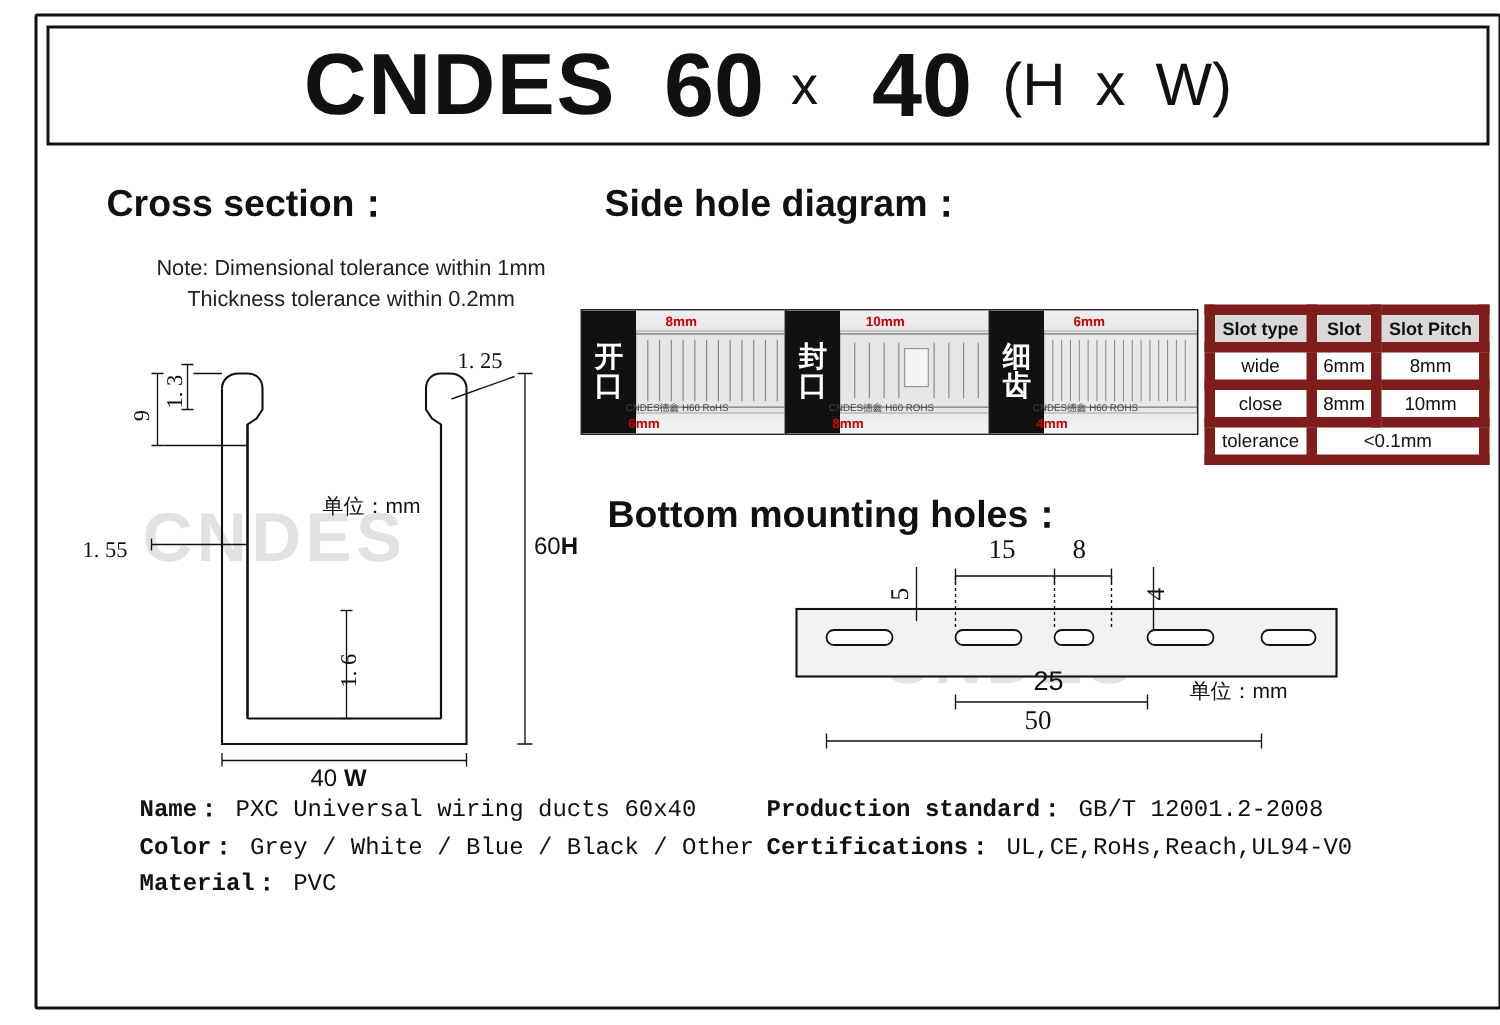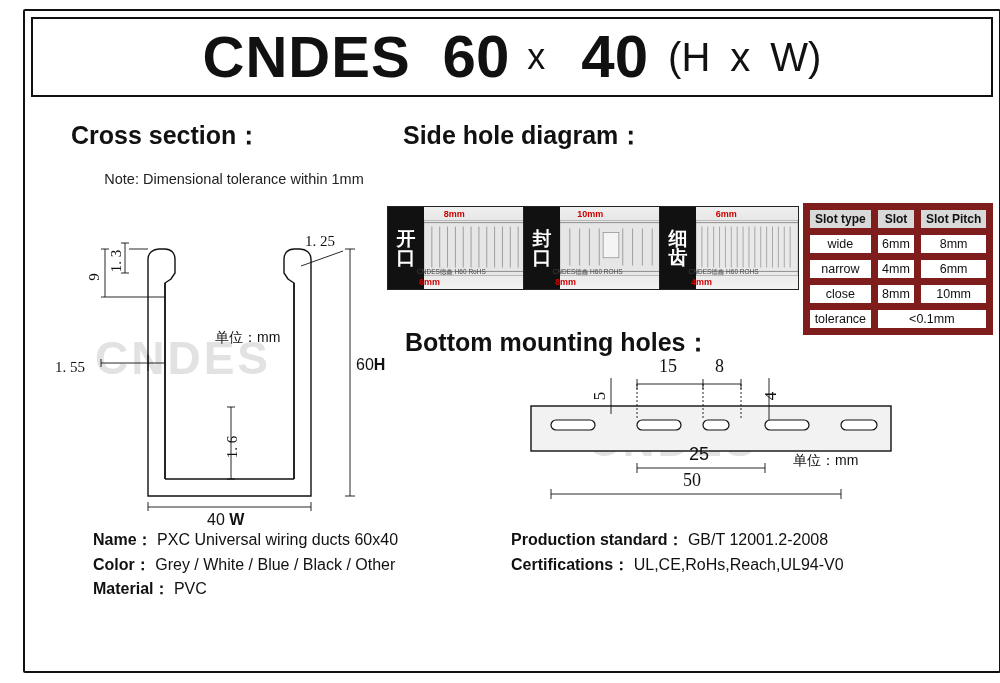--- a/index.html
+++ b/index.html
@@ -106,21 +106,21 @@
     font-weight:normal;
   }
   .slot-table thead th{background:#d9d9d9;font-weight:bold;font-size:12px;}
 
   
   .bottom-wrap{position:absolute;left:480px;top:355px;width:430px;height:165px;}
 
   
   .specs-left{position:absolute;left:80px;top:527px;font-size:16px;line-height:24.5px;}
   .specs-right{position:absolute;left:498px;top:527px;font-size:16px;line-height:24.5px;}
-  .specs-left div,.specs-right div{white-space:nowrap;}
+  .specs-left div,.specs-right div{white-space:nowrap;font-family:Liberation Mono, monospace;}
   .lbl{font-weight:bold;}
   .val{font-weight:normal;}
   svg{display:block;}
 </style>
 </head>
 <body>
 
 <div class="page">
 
   <div class="outer-frame"></div>
@@ -136,20 +136,21 @@
       <span class="dim-hw">W)</span>
     </div>
   </div>
 
   <div class="heading h-cross">Cross section：</div>
   <div class="heading h-bottom">Bottom mounting holes：</div>
   <div class="heading h-side">Side hole diagram：</div>
 
   <div class="note">
     <div>Note: Dimensional tolerance within 1mm</div>
+    <div>Thickness tolerance within 0.2mm</div>
   </div>
 
   <div class="wm wm1">CNDES</div>
   <div class="wm wm2">CNDES</div>
 
   <div class="cross-wrap">
     <svg width="340" height="300" viewBox="0 0 340 300">
       <g fill="none" stroke="#111" stroke-width="1.4">
 
         <path d="M95,48 L95,285 L258,285 L258,48"></path>
@@ -323,25 +324,20 @@
         <th>Slot Pitch</th>
       </tr>
     </thead>
     <tbody>
       <tr>
         <td>wide</td>
         <td>6mm</td>
         <td>8mm</td>
       </tr>
       <tr>
-        <td>narrow</td>
-        <td>4mm</td>
-        <td>6mm</td>
-      </tr>
-      <tr>
         <td>close</td>
         <td>8mm</td>
         <td>10mm</td>
       </tr>
       <tr>
         <td>tolerance</td>
         <td colspan="2">&lt;0.1mm</td>
       </tr>
     </tbody>
   </table>

